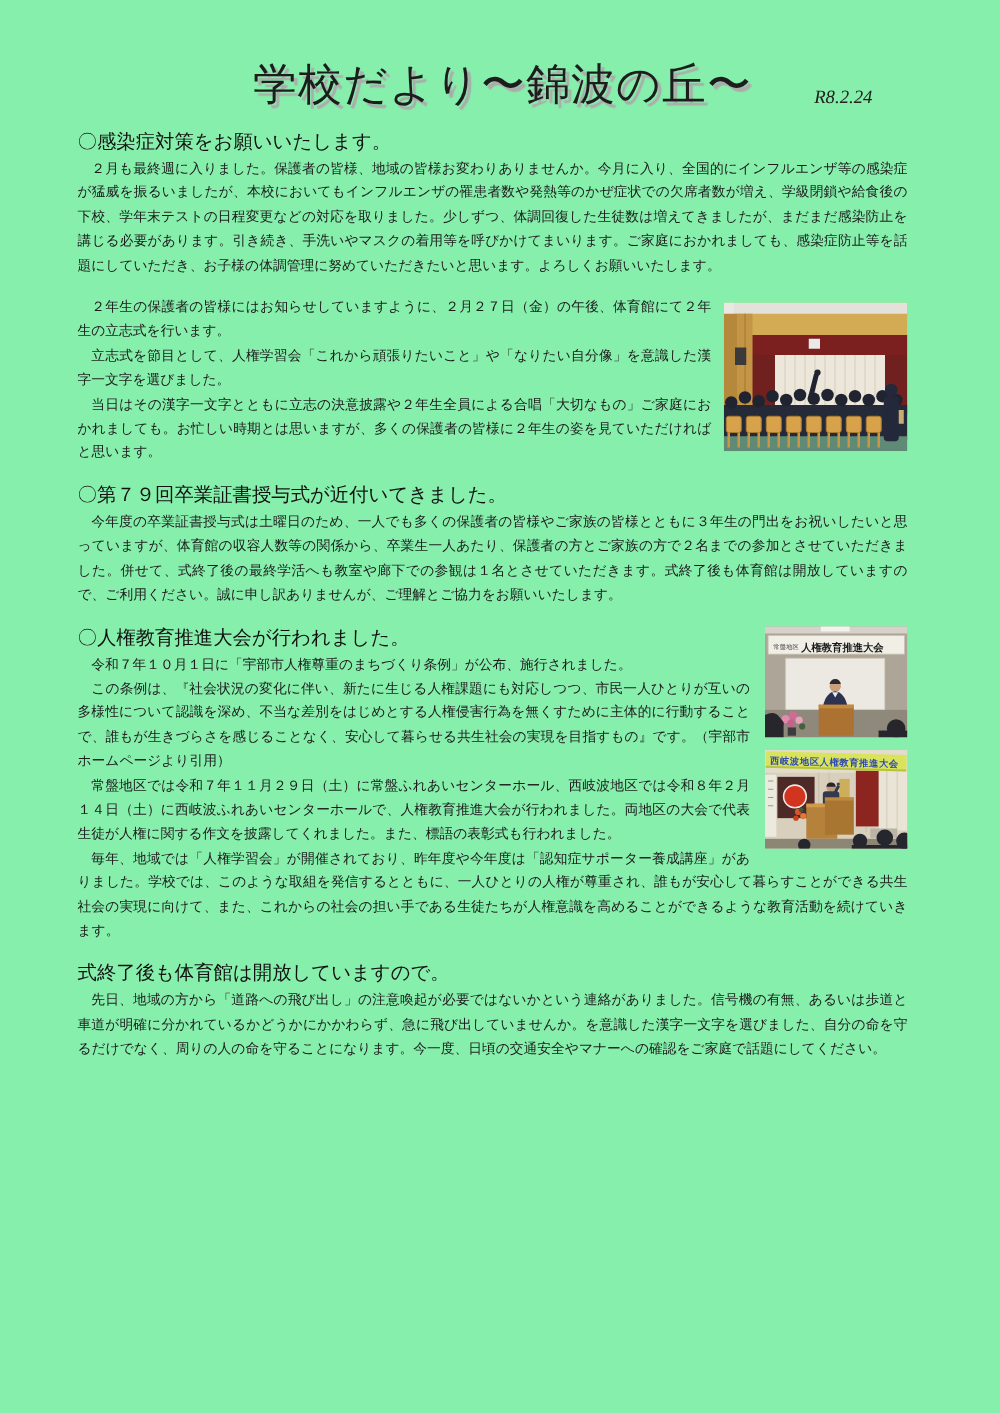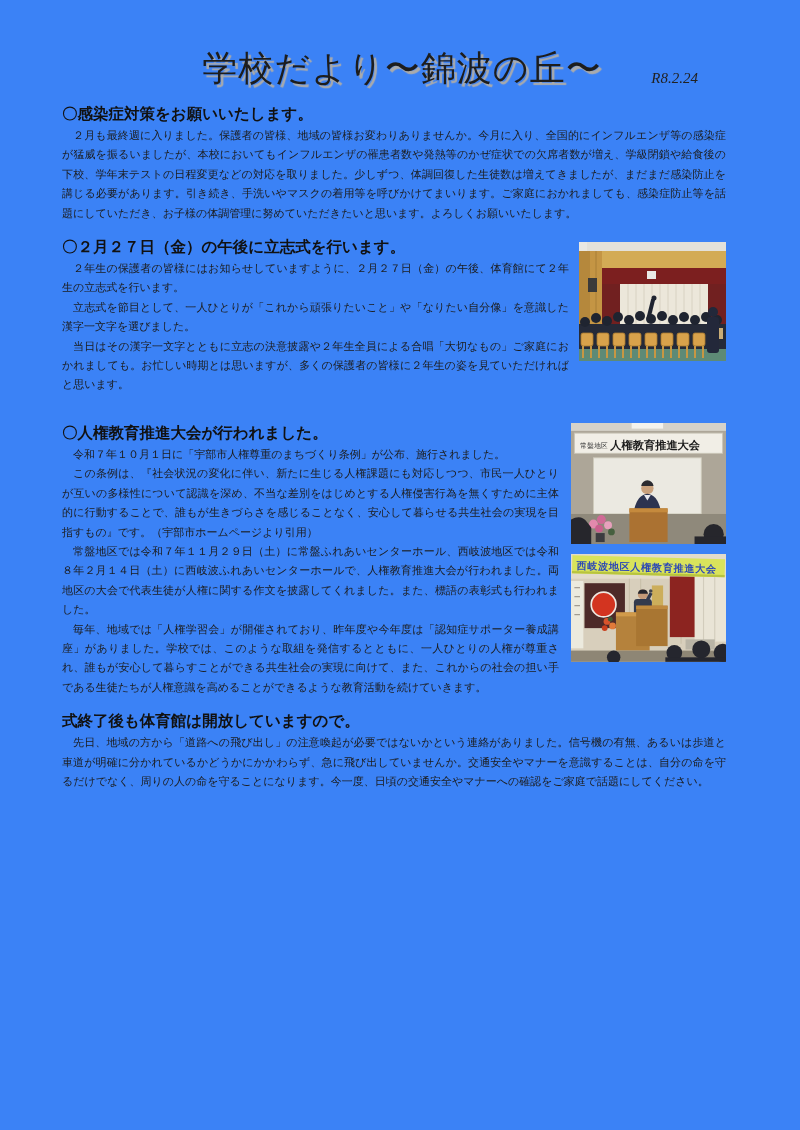--- a/index.html
+++ b/index.html
@@ -2,21 +2,21 @@
 <html lang="ja"><head>
 <meta charset="utf-8">
 <style>
   * { margin: 0; padding: 0; box-sizing: border-box; }
   html, body { background: #ffffff; }
   .page {
     position: relative;
     width: 800px;
     height: 1130px;
     margin: 0 auto;
-    background: #3b82f6;
+    background: #86efac;
     padding: 46px 74px 0 62px;
     font-family: "Liberation Serif", serif;
     color: #1c1c1c;
     overflow: hidden;
   }
   .masthead { position: relative; height: 44px; margin-bottom: 8px; }
   .title {
     font-family: "Liberation Sans", sans-serif;
     font-weight: normal;
     font-size: 35px;
@@ -33,41 +33,41 @@
     bottom: 3px;
     font-size: 15px;
     font-family: "Liberation Serif", serif;
     color: #222;
     font-style: italic;
   }
   .sec { margin-top: 14px; display: flow-root; }
   .sec h2 {
     font-family: "Liberation Sans", sans-serif;
     font-size: 15.5px;
-    font-weight: bold;
+    font-weight: normal;
     line-height: 20px;
     margin-bottom: 2px;
     color: #111;
   }
   .sec p {
     font-size: 11px;
     line-height: 19.4px;
     text-indent: 1em;
     text-align: justify;
     color: #1c1c1c;
   }
   figure.photo { overflow: hidden; }
   .fig-right {
     float: right;
     width: 147px;
     margin: 5px 0 6px 10px;
   }
   .fig-col {
     float: right;
-    width: 155px;
+    width: 114px;
     margin: 0 0 6px 12px;
   }
   .fig-col figure + figure { margin-top: 10px; }
   figure svg { display: block; width: 100%; height: auto; }
 </style>
 </head>
 <body>
 
 <div class="page">
 
@@ -157,27 +157,28 @@
             <rect x="115" y="104" width="2" height="12"></rect>
               <rect x="123" y="104" width="2" height="12"></rect>
           </g>
         </g>
         <g fill="#23283a">
           <circle cx="134" cy="70" r="5"></circle>
           <rect x="128" y="75" width="12" height="36" rx="3"></rect>
         </g>
       </svg>
     </figure>
-    <h2>〇２月２７日（金）の午後に立志式を行います。</h2>
     <p>２年生の保護者の皆様にはお知らせしていますように、２月２７日（金）の午後、体育館にて２年生の立志式を行います。</p>
-    <p>立志式を節目として、一人ひとりが「これから頑張りたいこと」や「なりたい自分像」を意識した漢字一文字を選びました。</p>
+    <p>立志式を節目として、人権学習会「これから頑張りたいこと」や「なりたい自分像」を意識した漢字一文字を選びました。</p>
     <p>当日はその漢字一文字とともに立志の決意披露や２年生全員による合唱「大切なもの」ご家庭におかれましても。お忙しい時期とは思いますが、多くの保護者の皆様に２年生の姿を見ていただければと思います。</p>
   </section>
 
   <section class="sec">
+    <h2>〇第７９回卒業証書授与式が近付いてきました。</h2>
+    <p>今年度の卒業証書授与式は土曜日のため、一人でも多くの保護者の皆様やご家族の皆様とともに３年生の門出をお祝いしたいと思っていますが、体育館の収容人数等の関係から、卒業生一人あたり、保護者の方とご家族の方で２名までの参加とさせていただきました。併せて、式終了後の最終学活へも教室や廊下での参観は１名とさせていただきます。式終了後も体育館は開放していますので、ご利用ください。誠に申し訳ありませんが、ご理解とご協力をお願いいたします。</p>
   </section>
 
   <section class="sec">
     <div class="fig-col">
       <figure class="photo">
         <svg viewBox="0 0 138 108" role="img">
           <rect width="138" height="108" fill="#ada698"></rect>
           <rect width="138" height="7" fill="#d6d2c9"></rect>
           <rect x="54" y="0" width="28" height="5" fill="#f4f2ec"></rect>
           <rect x="3" y="9" width="132" height="18" fill="#f1eee6" stroke="#c9c4b6" stroke-width="0.8"></rect>
@@ -265,16 +266,16 @@
     </div>
     <h2>〇人権教育推進大会が行われました。</h2>
     <p>令和７年１０月１日に「宇部市人権尊重のまちづくり条例」が公布、施行されました。</p>
     <p>この条例は、『社会状況の変化に伴い、新たに生じる人権課題にも対応しつつ、市民一人ひとりが互いの多様性について認識を深め、不当な差別をはじめとする人権侵害行為を無くすために主体的に行動することで、誰もが生きづらさを感じることなく、安心して暮らせる共生社会の実現を目指すもの』です。（宇部市ホームページより引用）</p>
     <p>常盤地区では令和７年１１月２９日（土）に常盤ふれあいセンターホール、西岐波地区では令和８年２月１４日（土）に西岐波ふれあいセンターホールで、人権教育推進大会が行われました。両地区の大会で代表生徒が人権に関する作文を披露してくれました。また、標語の表彰式も行われました。</p>
     <p>毎年、地域では「人権学習会」が開催されており、昨年度や今年度は「認知症サポーター養成講座」がありました。学校では、このような取組を発信するとともに、一人ひとりの人権が尊重され、誰もが安心して暮らすことができる共生社会の実現に向けて、また、これからの社会の担い手である生徒たちが人権意識を高めることができるような教育活動を続けていきます。</p>
   </section>
 
   <section class="sec">
     <h2>式終了後も体育館は開放していますので。</h2>
-    <p>先日、地域の方から「道路への飛び出し」の注意喚起が必要ではないかという連絡がありました。信号機の有無、あるいは歩道と車道が明確に分かれているかどうかにかかわらず、急に飛び出していませんか。交通安全やマナーを意識することは、自分の命を守るだけでなく、周りの人の命を守ることになります。今一度、日頃の交通安全やマナーへの確認をご家庭で話題にしてください。</p>
+    <p>先日、地域の方から「道路への飛び出し」の注意喚起が必要ではないかという連絡がありました。信号機の有無、あるいは歩道と車道が明確に分かれているかどうかにかかわらず、急に飛び出していませんか。を意識した漢字一文字を選びました、自分の命を守るだけでなく、周りの人の命を守ることになります。今一度、日頃の交通安全やマナーへの確認をご家庭で話題にしてください。</p>
   </section>
 
 </div>
 
 </body></html>

